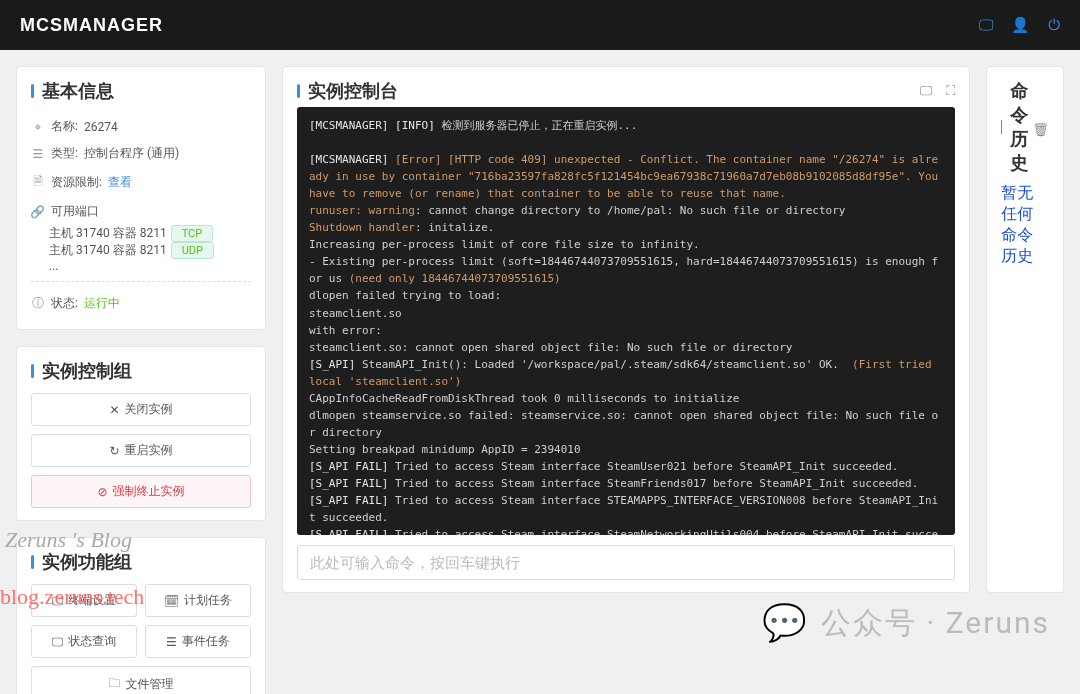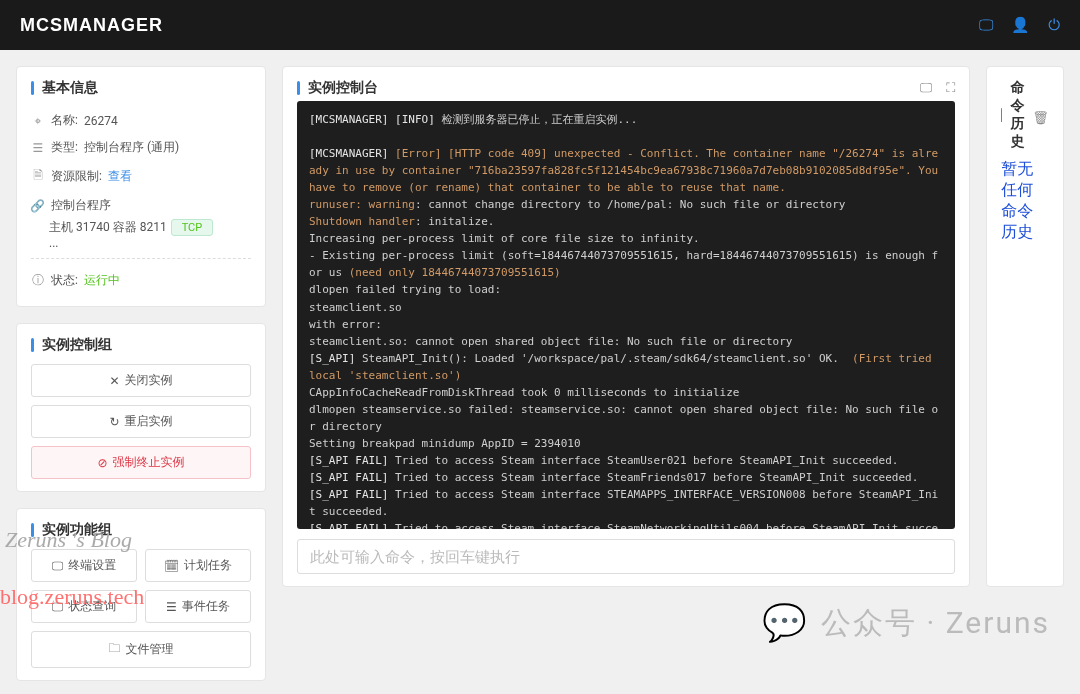--- a/index.html
+++ b/index.html
@@ -5,21 +5,21 @@
 * { margin: 0; padding: 0; box-sizing: border-box; }
 body { font-family: -apple-system, "Segoe UI", Roboto, "PingFang SC", "Microsoft YaHei", sans-serif; background: #f0f0f0; font-size: 12px; color: #333; }
 .header { background: #1a1a1a; height: 50px; display: flex; align-items: center; padding: 0 20px; justify-content: space-between; }
 .logo { color: #fff; font-family: "Arial Black", sans-serif; font-size: 18px; font-weight: 900; letter-spacing: 1px; }
 .header-icons { display: flex; gap: 18px; }
 .header-icons span { color: #3a8ee6; font-size: 15px; cursor: pointer; }
 .main { display: flex; gap: 16px; padding: 16px; align-items: flex-start; }
 .left-col { width: 250px; flex-shrink: 0; display: flex; flex-direction: column; gap: 16px; }
 .right-col { flex: 1; display: flex; flex-direction: row; gap: 16px; }
 .card { background: #fff; border: 1px solid #e5e5e5; border-radius: 4px; padding: 12px 14px; }
-.card-title { font-size: 14px; font-weight: 600; margin-bottom: 10px; display: flex; align-items: center; }
+.card-title { font-size: 18px; font-weight: 600; margin-bottom: 10px; display: flex; align-items: center; }
 .card-title::before { content: ""; display: inline-block; width: 3px; height: 14px; background: #3a8ee6; margin-right: 8px; border-radius: 2px; }
 .info-row { display: flex; align-items: center; padding: 5px 0; gap: 6px; color: #555; font-size: 12px; }
 .info-row .ico { color: #999; font-size: 12px; width: 14px; display: inline-flex; align-items: center; justify-content: center; }
 .link { color: #3a8ee6; cursor: pointer; text-align: center; }
 .tag { display: inline-block; padding: 1px 10px; border-radius: 3px; font-size: 11px; margin-left: 4px; }
 .tag-tcp { background: #e6f7ee; color: #52c41a; border: 1px solid #bce8cf; }
 .tag-udp { background: #e6f7ee; color: #52c41a; border: 1px solid #bce8cf; }
 .running { color: #52c41a; }
 .btn-full { display: flex; align-items: center; justify-content: center; border: 1px solid #ddd; border-radius: 3px; padding: 7px 0; margin-bottom: 8px; cursor: pointer; font-size: 12px; gap: 5px; color: #555; background: #fff; }
 .btn-full:last-child { margin-bottom: 0; }
@@ -72,23 +72,24 @@
           <span>类型:</span> 
           <span>控制台程序 (通用)</span>
         </div>
       <div class="info-row">
           <span class="ico">🗎</span>
           <span>资源限制:</span> 
           <span class="link">查看</span>
         </div>
       <div class="info-row">
           <span class="ico">🔗</span>
-          <span>控制台程序</span>
+          <span>可用端口</span>
         </div>
       <div class="indent"><span>主机 31740 容器 8211</span><span class="tag tag-tcp">TCP</span></div>
+      <div class="indent"><span>主机 31740 容器 8211</span><span class="tag tag-udp">UDP</span></div>
       <div class="indent">...</div>
       <div class="dotted-top"></div>
       <div class="info-row">
           <span class="ico">ⓘ</span>
           <span>状态:</span> 
           <span class="running">运行中</span>
         </div>
     </div>
 
     <div class="card">

